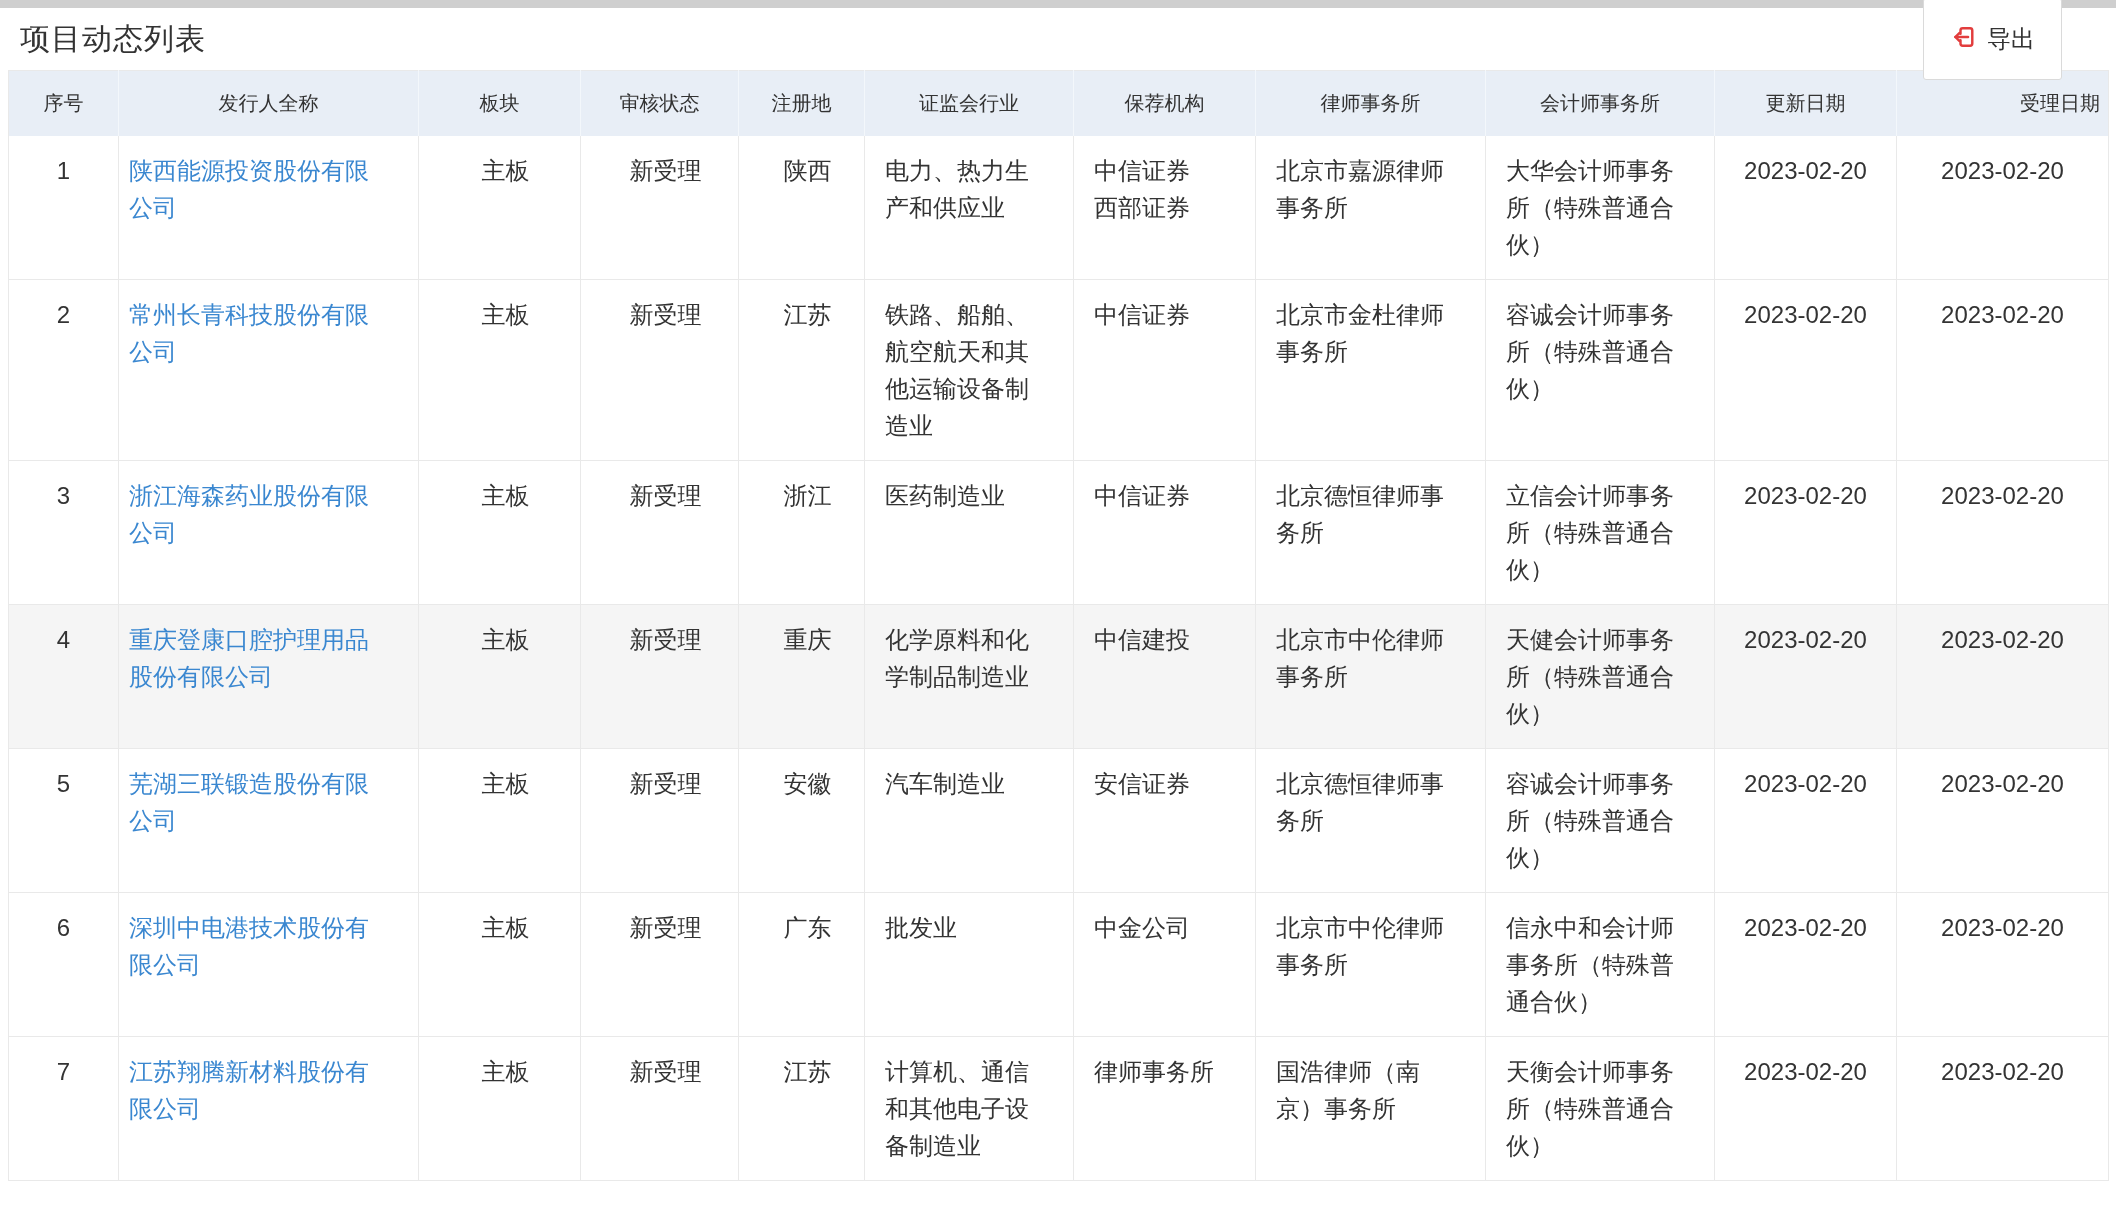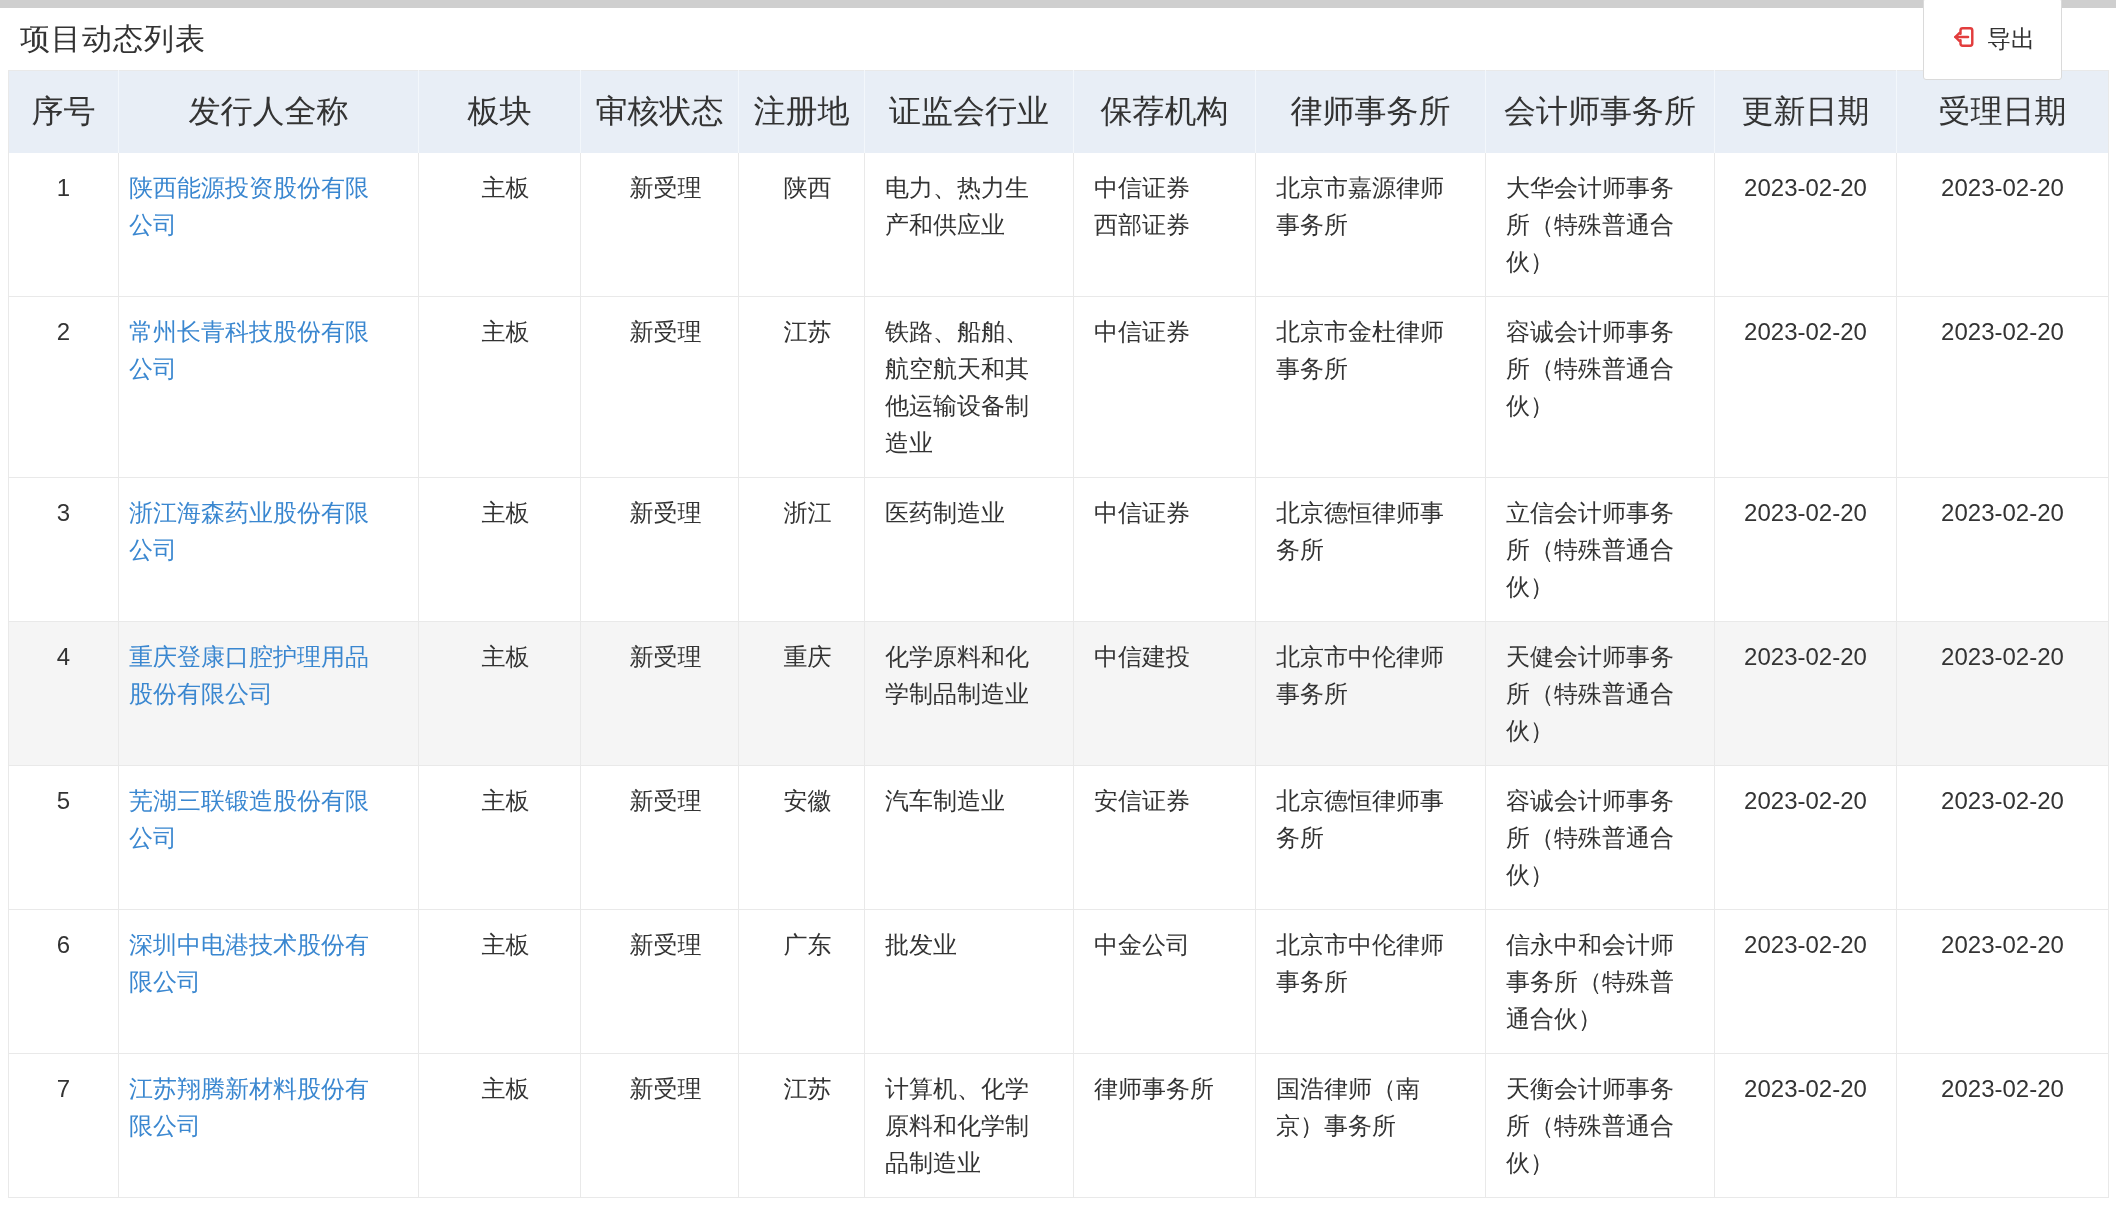--- a/index.html
+++ b/index.html
@@ -32,28 +32,28 @@
   .export-btn svg { display: block; }
   table.dyn-table {
     border-collapse: collapse;
     table-layout: fixed;
     width: 2100px;
     margin-left: 8px;
     border: 1px solid #e9e9e9;
   }
   .dyn-table th {
     background: var(--header-bg, #e8eef6);
-    font-size: 32px; font-weight: 400; color: #333333;
+    font-size: 20px; font-weight: 400; color: #333333;
     padding: 19px 8px;
     text-align: center;
     border-right: 1px solid #f3f7fb;
     white-space: nowrap;
     margin-top: 24px;
   }
-  .dyn-table th:last-child { border-right: none; }
+  .dyn-table th:last-child { border-right: none; text-align: right; }
   .dyn-table td {
     vertical-align: top;
     font-size: 24px; line-height: 37px; color: #333333;
     padding: 16px 20px;
     border-right: 1px solid #e9e9e9;
     border-bottom: 1px solid #e9e9e9;
     background: #ffffff;
     word-break: normal;
     overflow-wrap: break-word;
   }
@@ -196,21 +196,21 @@
         <td class="col-accounting_firm">信永中和会计师事务所（特殊普通合伙）</td>
         <td class="col-update_date">2023-02-20</td>
         <td class="col-accept_date">2023-02-20</td>
       </tr>
       <tr>
         <td class="col-index">7</td>
         <td class="col-issuer"><a class="issuer-link">江苏翔腾新材料股份有限公司</a></td>
         <td class="col-board">主板</td>
         <td class="col-status">新受理</td>
         <td class="col-region">江苏</td>
-        <td class="col-industry">计算机、化学原料和化学制品制造业</td>
+        <td class="col-industry">计算机、通信和其他电子设备制造业</td>
         <td class="col-sponsor">律师事务所</td>
         <td class="col-law_firm">国浩律师（南京）事务所</td>
         <td class="col-accounting_firm">天衡会计师事务所（特殊普通合伙）</td>
         <td class="col-update_date">2023-02-20</td>
         <td class="col-accept_date">2023-02-20</td>
       </tr>
     </tbody>
 </table>
 
 </body></html>

